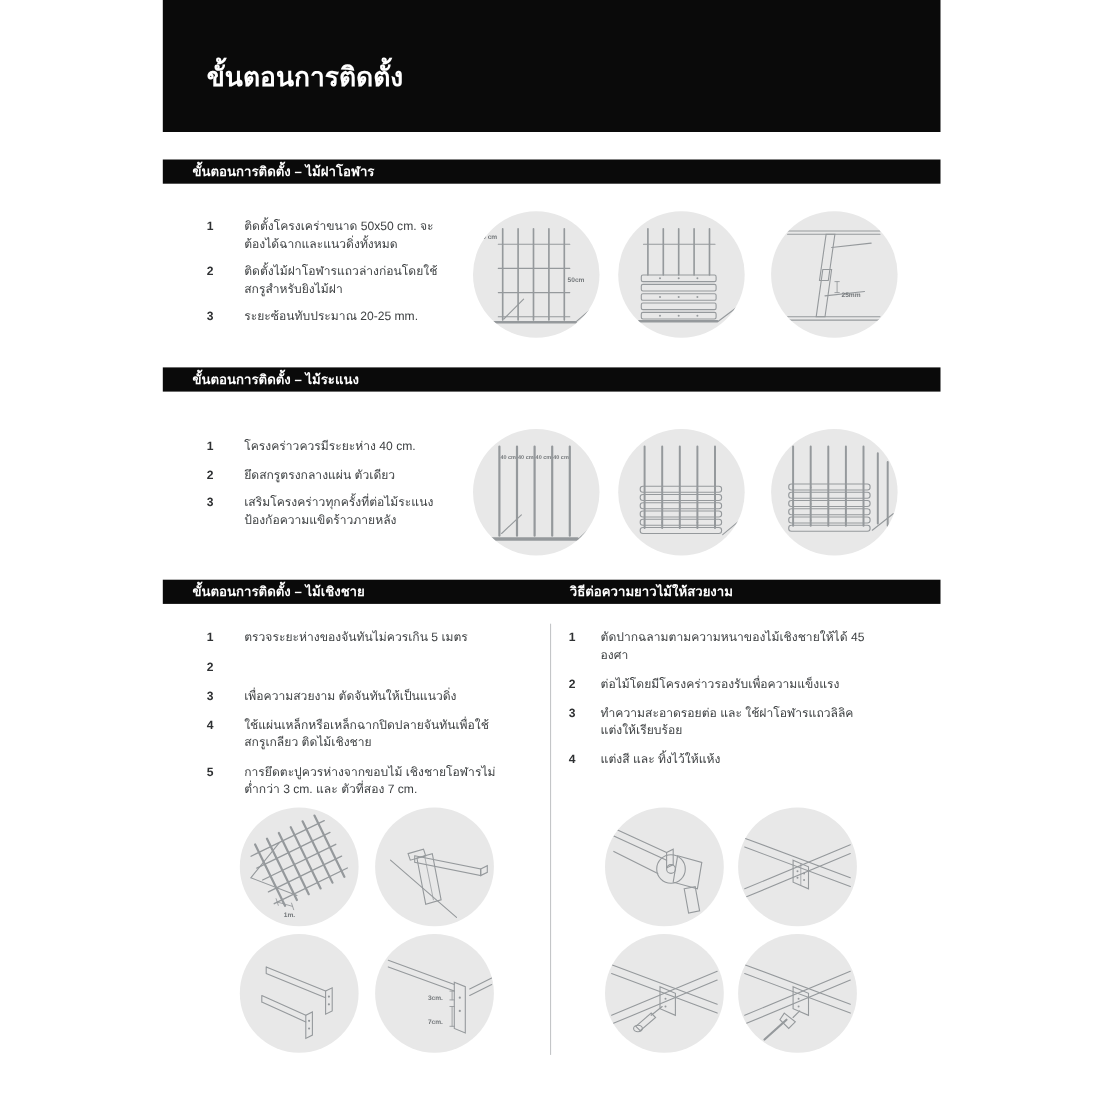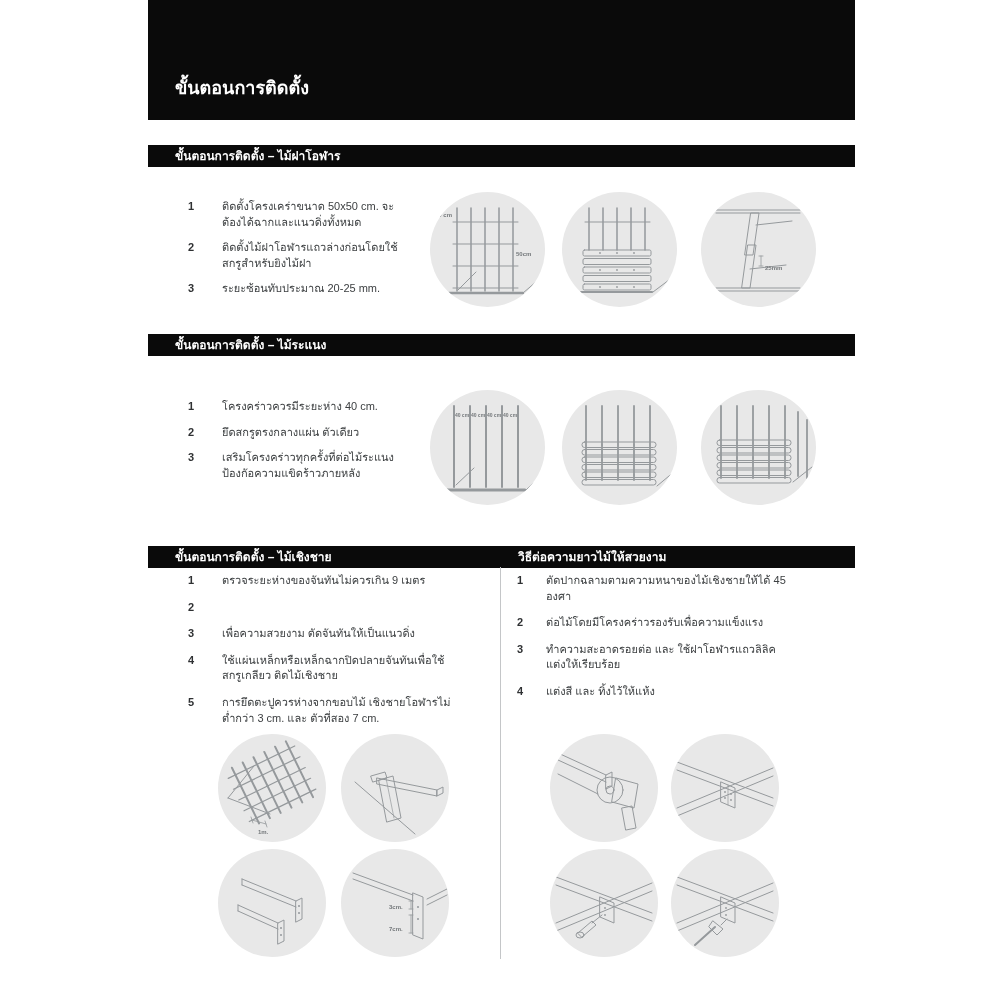--- a/index.html
+++ b/index.html
@@ -1,19 +1,19 @@
 <!DOCTYPE html>
 <html><head>
 <meta charset="utf-8">
 <style>
   html,body{margin:0;padding:0;background:#ffffff;}
   .sheet{position:relative;width:1000px;height:1000px;background:#ffffff;overflow:hidden;
          font-family:"Liberation Sans","DejaVu Sans",sans-serif;}
   .band{position:absolute;left:148px;top:0;width:707px;height:120px;background:#0a0a0a;}
-  .band h1{position:absolute;left:27px;bottom:18px;margin:0;color:#ffffff;font-size:18px;font-weight:bold;}
+  .band h1{position:absolute;left:27px;bottom:18px;margin:13px;color:#ffffff;font-size:24px;font-weight:bold;}
   .secbar{position:absolute;left:148px;width:707px;height:22px;background:#0a0a0a;color:#ffffff;}
   .secbar .t{position:absolute;left:27px;top:0;line-height:22px;font-size:12px;font-weight:bold;}
   .secbar .t2{position:absolute;left:370px;top:0;line-height:22px;font-size:12px;font-weight:bold;}
   .steps{position:absolute;color:#3d4042;font-size:11px;line-height:1.42;}
   .step{display:flex;margin-bottom:10px;}
   .step .n{flex:none;font-weight:bold;color:#2f3133;}
   .s-wide .n{width:34px;} .s-nar .n{width:29px;}
   .step p{margin:0;}
   .circle{position:absolute;border-radius:50%;background:#e8e8e8;overflow:hidden;}
   .c115{width:115px;height:115px;} .c108{width:108px;height:108px;}
@@ -183,31 +183,31 @@
         <circle class="dot" cx="36" cy="53" r="0.8"></circle>
           <circle class="dot" cx="68" cy="53" r="0.8"></circle>
         <circle class="dot" cx="36" cy="68" r="0.8"></circle>
           <circle class="dot" cx="52" cy="68" r="0.8"></circle>
         <circle class="dot" cx="36" cy="83" r="0.8"></circle>
           <circle class="dot" cx="68" cy="83" r="0.8"></circle>
       </g>
     </svg>
   </div>
 
-  <div class="secbar" style="top:546px">
+  <div class="secbar" style="top:527px">
     <span class="t">ขั้นตอนการติดตั้ง – ไม้เชิงชาย</span>
     <span class="t2">วิธีต่อความยาวไม้ให้สวยงาม</span>
   </div>
 
   <div class="divider"></div>
 
   <div class="steps s-wide" style="left:188px;top:573px;width:268px">
     <div class="step" style="margin-bottom:11px">
       <span class="n">1</span>
-      <p>ตรวจระยะห่างของจันทันไม่ควรเกิน 9 เมตร</p>
+      <p>ตรวจระยะห่างของจันทันไม่ควรเกิน 5 เมตร</p>
     </div>
     <div class="step" style="margin-bottom:11px">
       <span class="n">2</span>
     </div>
     <div class="step" style="margin-bottom:11px">
       <span class="n">3</span>
       <p>เพื่อความสวยงาม ตัดจันทันให้เป็นแนวดิ่ง</p>
     </div>
     <div class="step" style="margin-bottom:11px">
       <span class="n">4</span>

